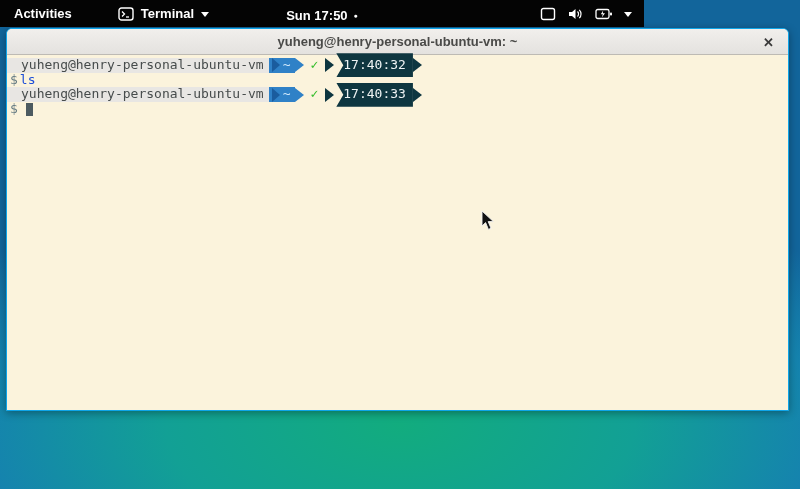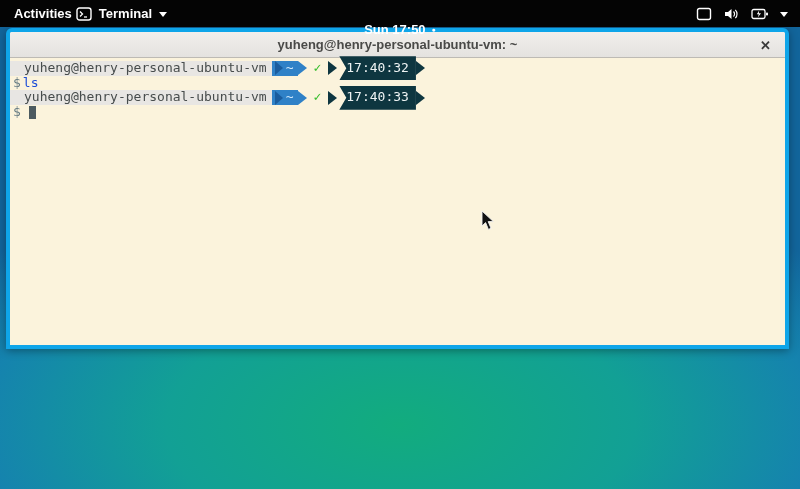--- a/index.html
+++ b/index.html
@@ -6,47 +6,47 @@
   html,body { width:800px; height:489px; overflow:hidden; }
   body {
     position:relative;
     font-family:"Liberation Sans", sans-serif;
     background: radial-gradient(ellipse 520px 270px at 400px 425px,
       #12ac7e 0%, #12a095 45%, #1583ae 80%, #12659b 100%) #12659b;
   }
 
   
   .top-bar {
-    position:absolute; top:0; left:0; width:800px; height:27px;
+    position:absolute; top:0; left:0; width:644px; height:27px;
     background:#040404; color:#fff; display:flex; align-items:center;
-    font-size:13px; font-weight:600; z-index:30;
+    font-size:13px; font-weight:600; z-index:30;gap:42px;
   }
   .activities { margin-left:10px; padding:0 4px; cursor:default; }
   .app-menu { display:flex; align-items:center; gap:7px; }
   .app-menu .caret, .status-area .caret {
     width:0; height:0; border-left:4px solid transparent;
     border-right:4px solid transparent; border-top:5px solid #fff;
     display:inline-block; margin-top:2px;
   }
   .clock-wrap {
-    position:absolute; left:0; right:0; top:16px; height:27px;
+    position:absolute; left:0; right:0; top:2px; height:27px;
     display:flex; align-items:center; justify-content:center; pointer-events:none;
   }
   .clock { pointer-events:auto; display:flex; align-items:center; }
   .clock-dot { font-size:7px; margin-left:6px; line-height:1; }
   .status-area {
     position:absolute; right:12px; top:0; height:27px;
     display:flex; align-items:center; gap:11px;
   }
   .status-area svg { display:block; }
 
   
   .window {
-    position:absolute; left:6px; top:28px; width:783px; height:321px;
-    border:4px solid #0ea5e9; border-radius:6px 6px 0 0;
+    position:absolute; left:6px; top:28px; width:783px; height:383px;
+    border:1px solid #0ea5e9; border-radius:6px 6px 0 0;
     background:#fbf3dc; z-index:10; overflow:hidden;
     box-shadow:0 2px 8px rgba(0,0,0,0.35);
   }
   .titlebar {
     height:26px; background:linear-gradient(#f1efec, #e4e2df);
     border-bottom:1px solid #bdbab4;
     display:flex; align-items:center; justify-content:center;
     position:relative; color:#4a4a48; font-size:13px; font-weight:700;
   }
   .close-btn {

